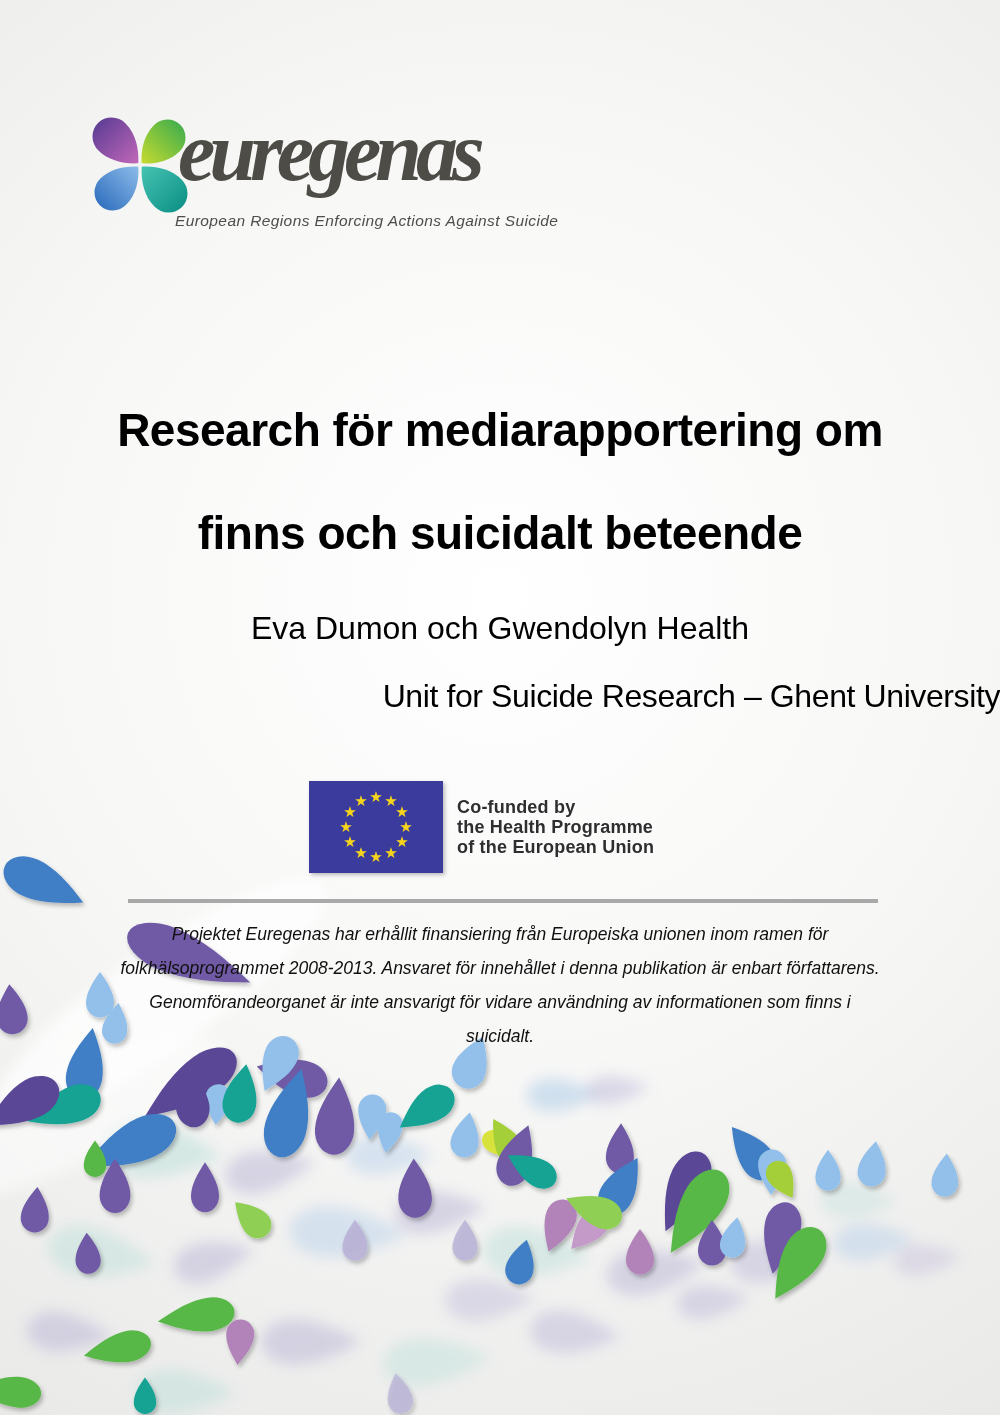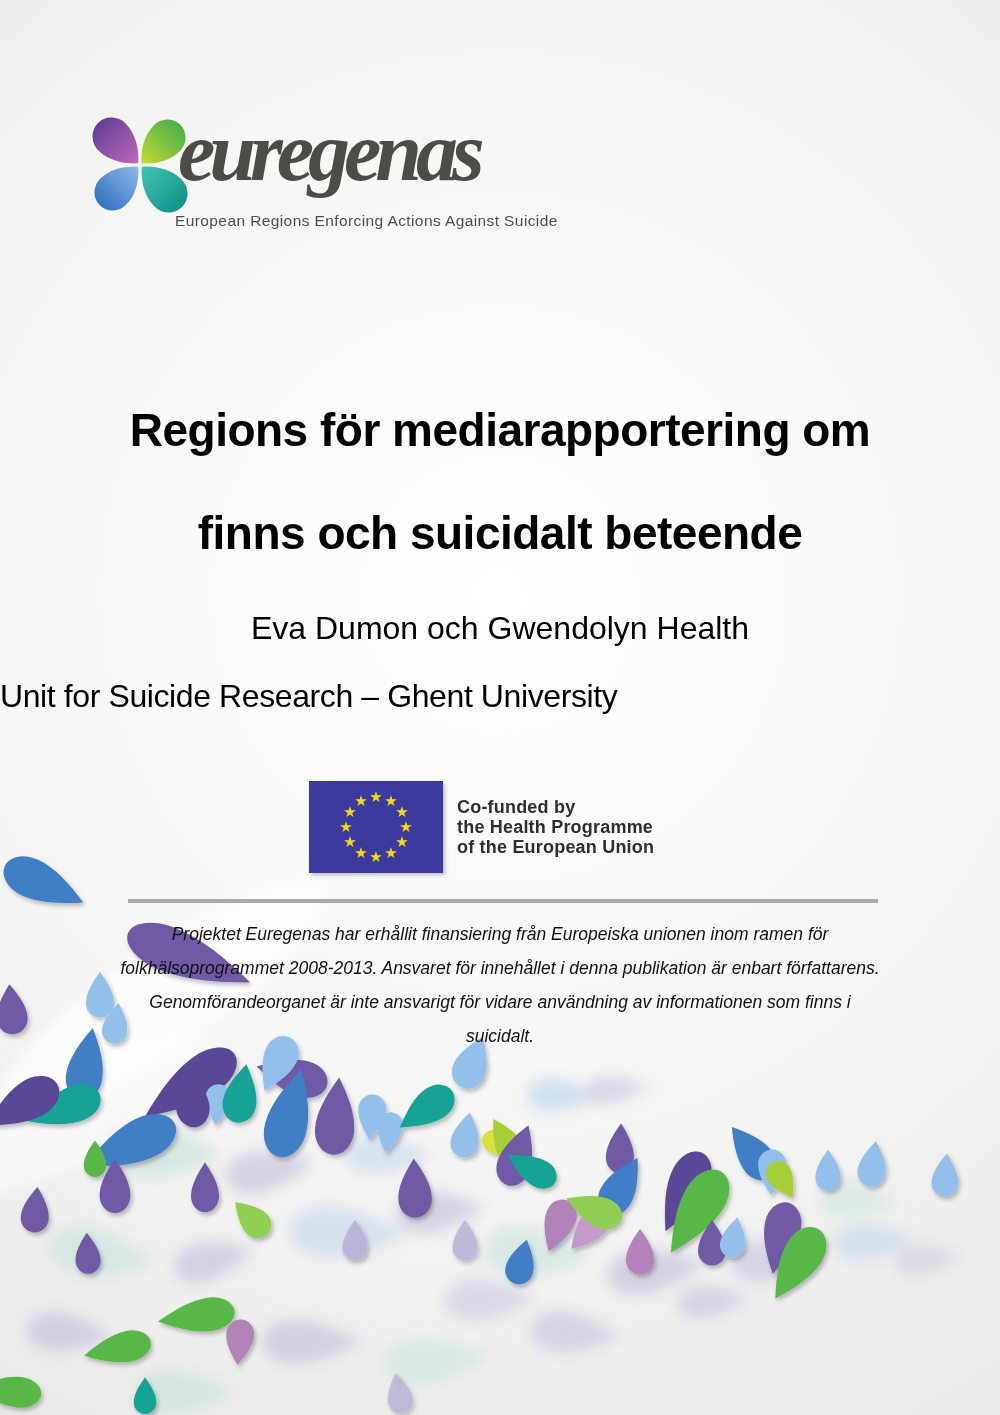--- a/index.html
+++ b/index.html
@@ -16,34 +16,34 @@
   .logo-icon{position:absolute;left:0;top:2px;width:116px;height:114px;}
   .wordmark{
     position:absolute;left:96px;top:4px;
     font-family:Liberation Serif, serif;
     font-style:italic;font-weight:600;
     font-size:84px;line-height:1;letter-spacing:-6px;
     color:#4e4c47;white-space:nowrap;
   }
   .tagline{
     position:absolute;left:93px;top:106px;
-    font-weight:400;
+    font-style:italic;font-weight:400;
     font-size:15.5px;letter-spacing:.4px;
     color:#4f4d49;white-space:nowrap;text-align:right;
   }
   
   .title{position:absolute;left:0;top:404px;width:1000px;text-align:center;z-index:2;}
   .title-line{font-weight:700;font-size:46px;line-height:52px;letter-spacing:-.5px;color:#000;}
   .title-line + .title-line{margin-top:51px;}
   .authors{
     position:absolute;left:0;top:610px;width:1000px;text-align:center;
     font-size:32px;color:#000;z-index:2;
   }
   .affiliation{
-    position:absolute;left:0;top:678px;width:1000px;text-align:left;
+    position:absolute;left:0;top:678px;width:1000px;text-align:right;
     font-size:32px;letter-spacing:-.4px;color:#000;z-index:2;
   }
   
   .funding{position:absolute;left:309px;top:781px;display:flex;align-items:center;gap:14px;z-index:2;}
   .flag{
     position:relative;width:134px;height:92px;
     background:#3a3b9d;
     box-shadow:2px 2px 4px rgba(0,0,0,.25);
     flex:0 0 auto;
   }
@@ -93,21 +93,21 @@
         <use href="#petal" fill="url(#gTR)" transform="rotate(45) scale(1.15) translate(0,-2)"></use>
         <use href="#petal" fill="url(#gBL)" transform="rotate(-135) scale(1.15) translate(0,-2)"></use>
         <use href="#petal" fill="url(#gBR)" transform="rotate(135) scale(1.2) translate(0,-2)"></use>
       </g>
     </svg>
     <div class="wordmark">euregenas</div>
     <div class="tagline">European Regions Enforcing Actions Against Suicide</div>
   </div>
 
   <div class="title">
-    <div class="title-line">Regions för mediarapportering om</div>
+    <div class="title-line">Research för mediarapportering om</div>
     <div class="title-line">finns och suicidalt beteende</div>
   </div>
   <div class="authors">Eva Dumon och Gwendolyn Health</div>
   <div class="affiliation">Unit for Suicide Research – Ghent University</div>
 
   <div class="funding">
     <div class="flag" style="background: rgb(58, 59, 157);">
         <span class="star" style="left: 67px; top: 16px; color: rgb(247, 212, 28);">★</span>
         <span class="star" style="left: 82px; top: 20.0192px; color: rgb(247, 212, 28);">★</span>
         <span class="star" style="left: 92.9808px; top: 31px; color: rgb(247, 212, 28);">★</span>

